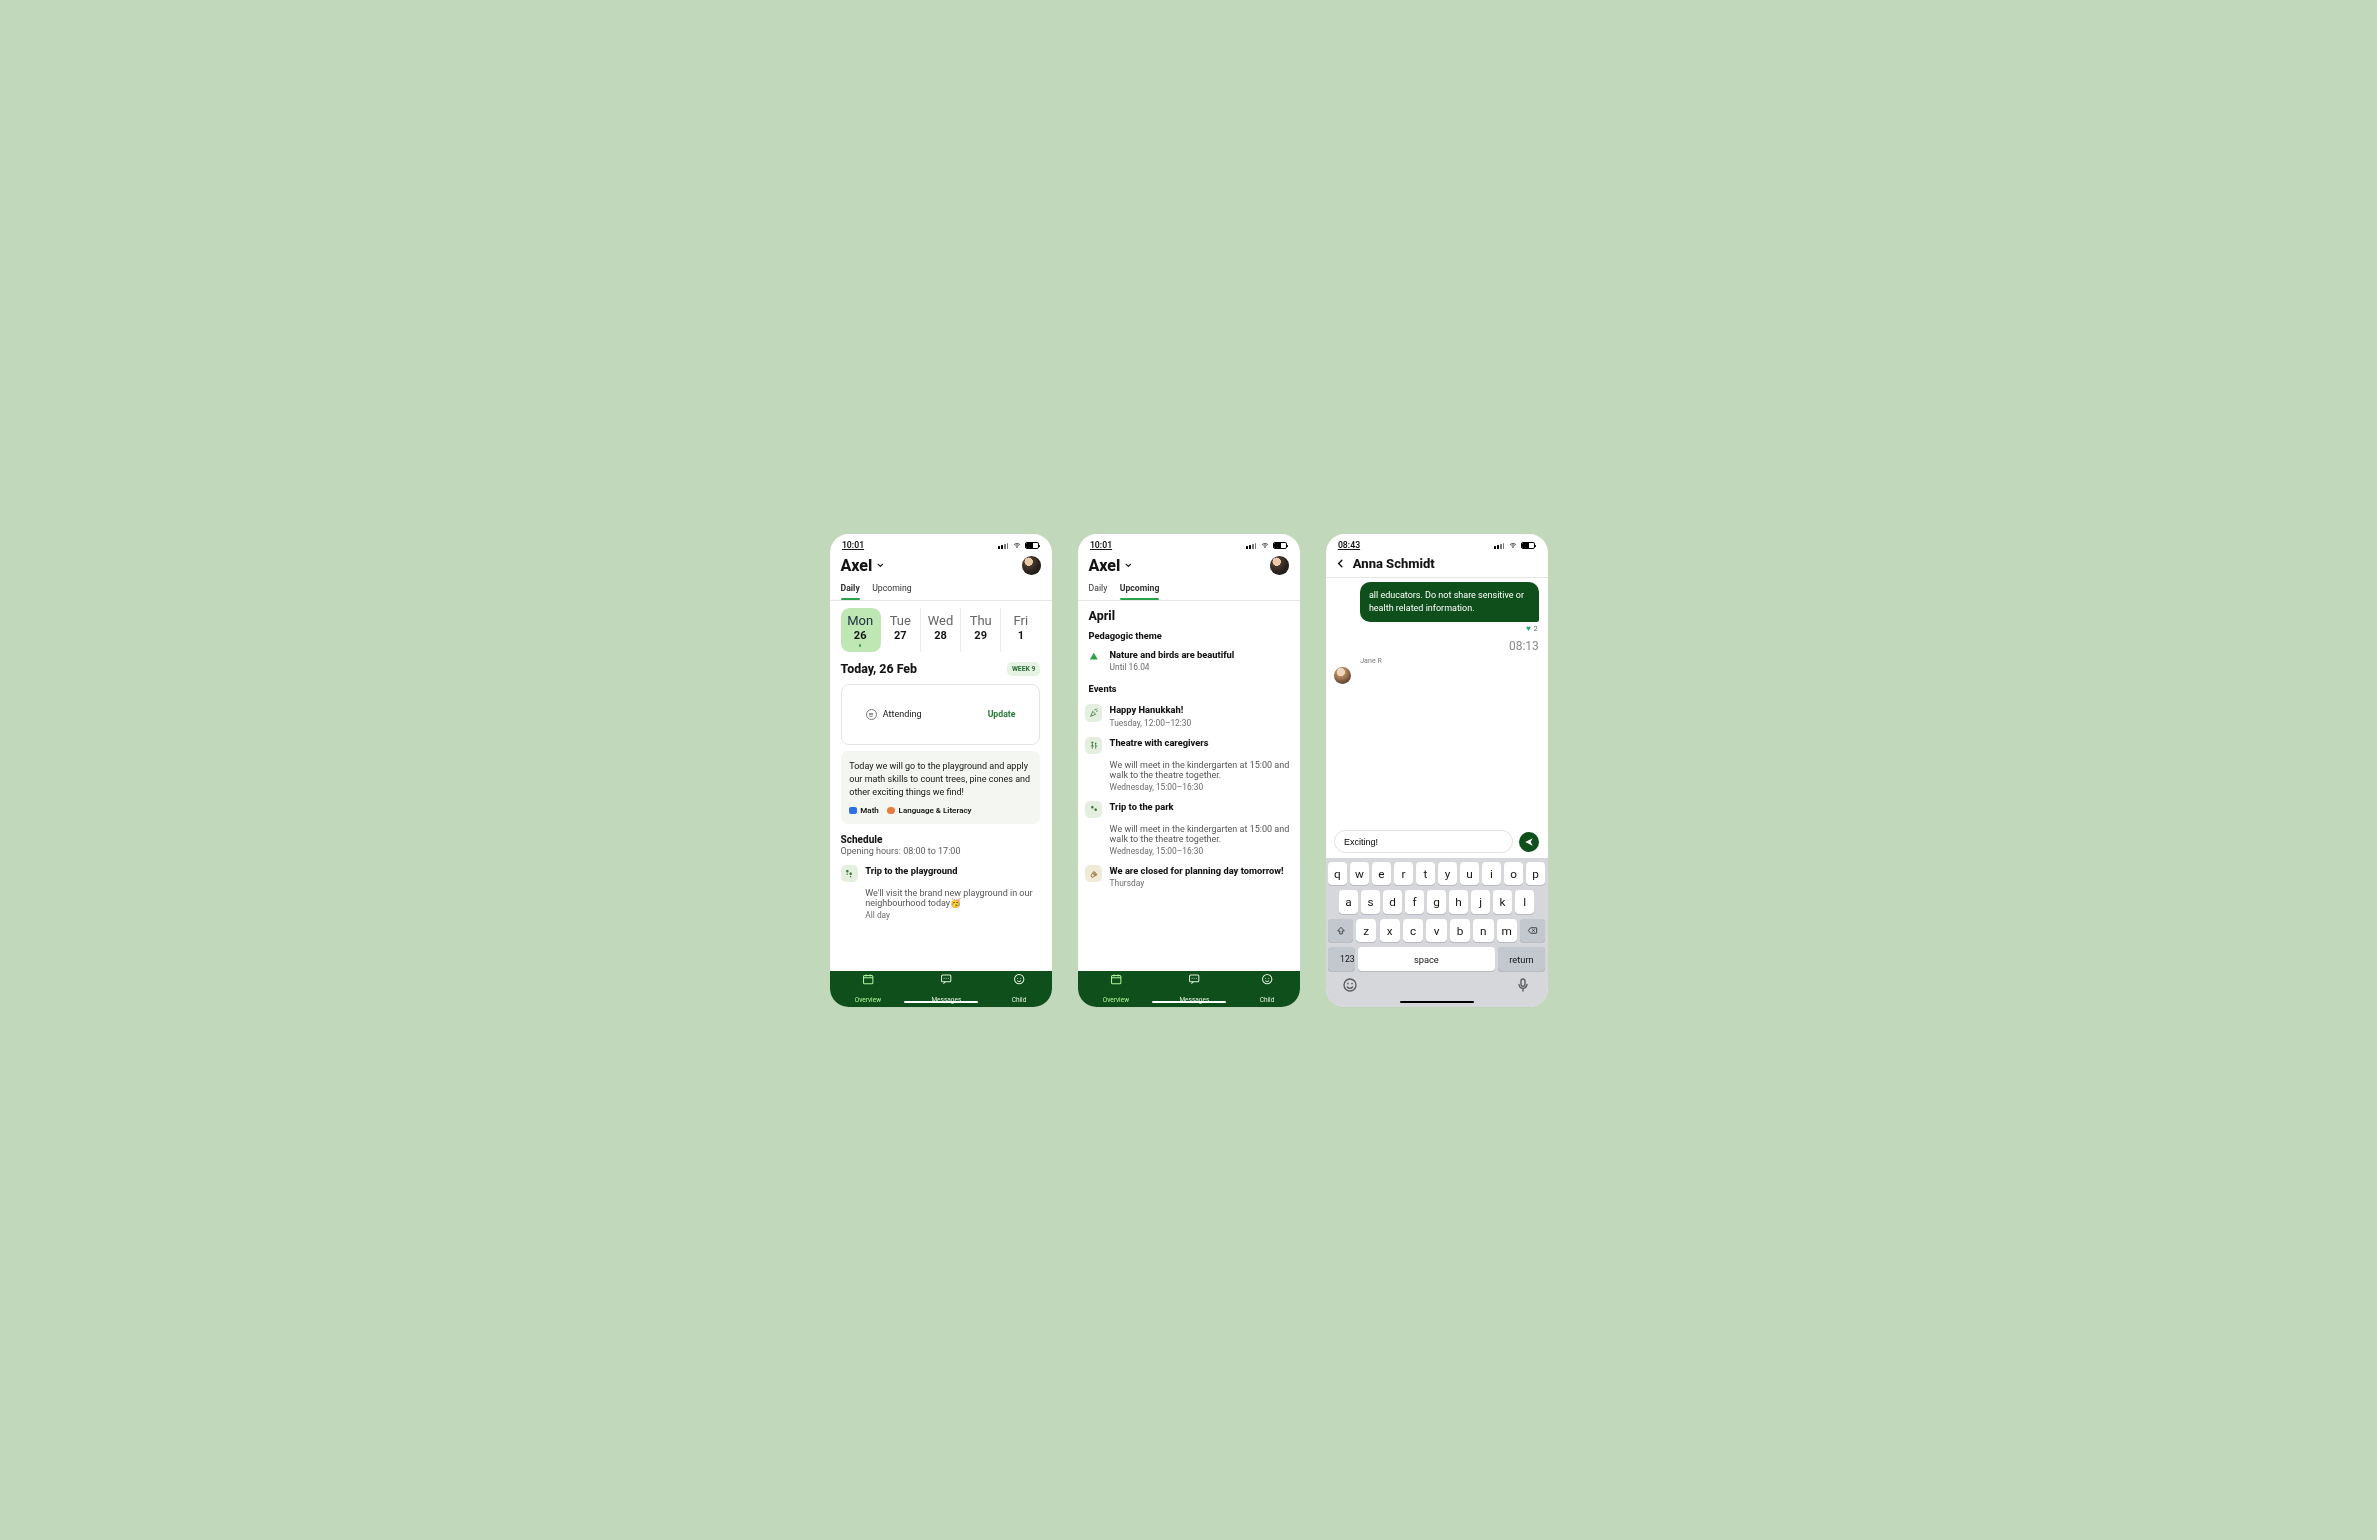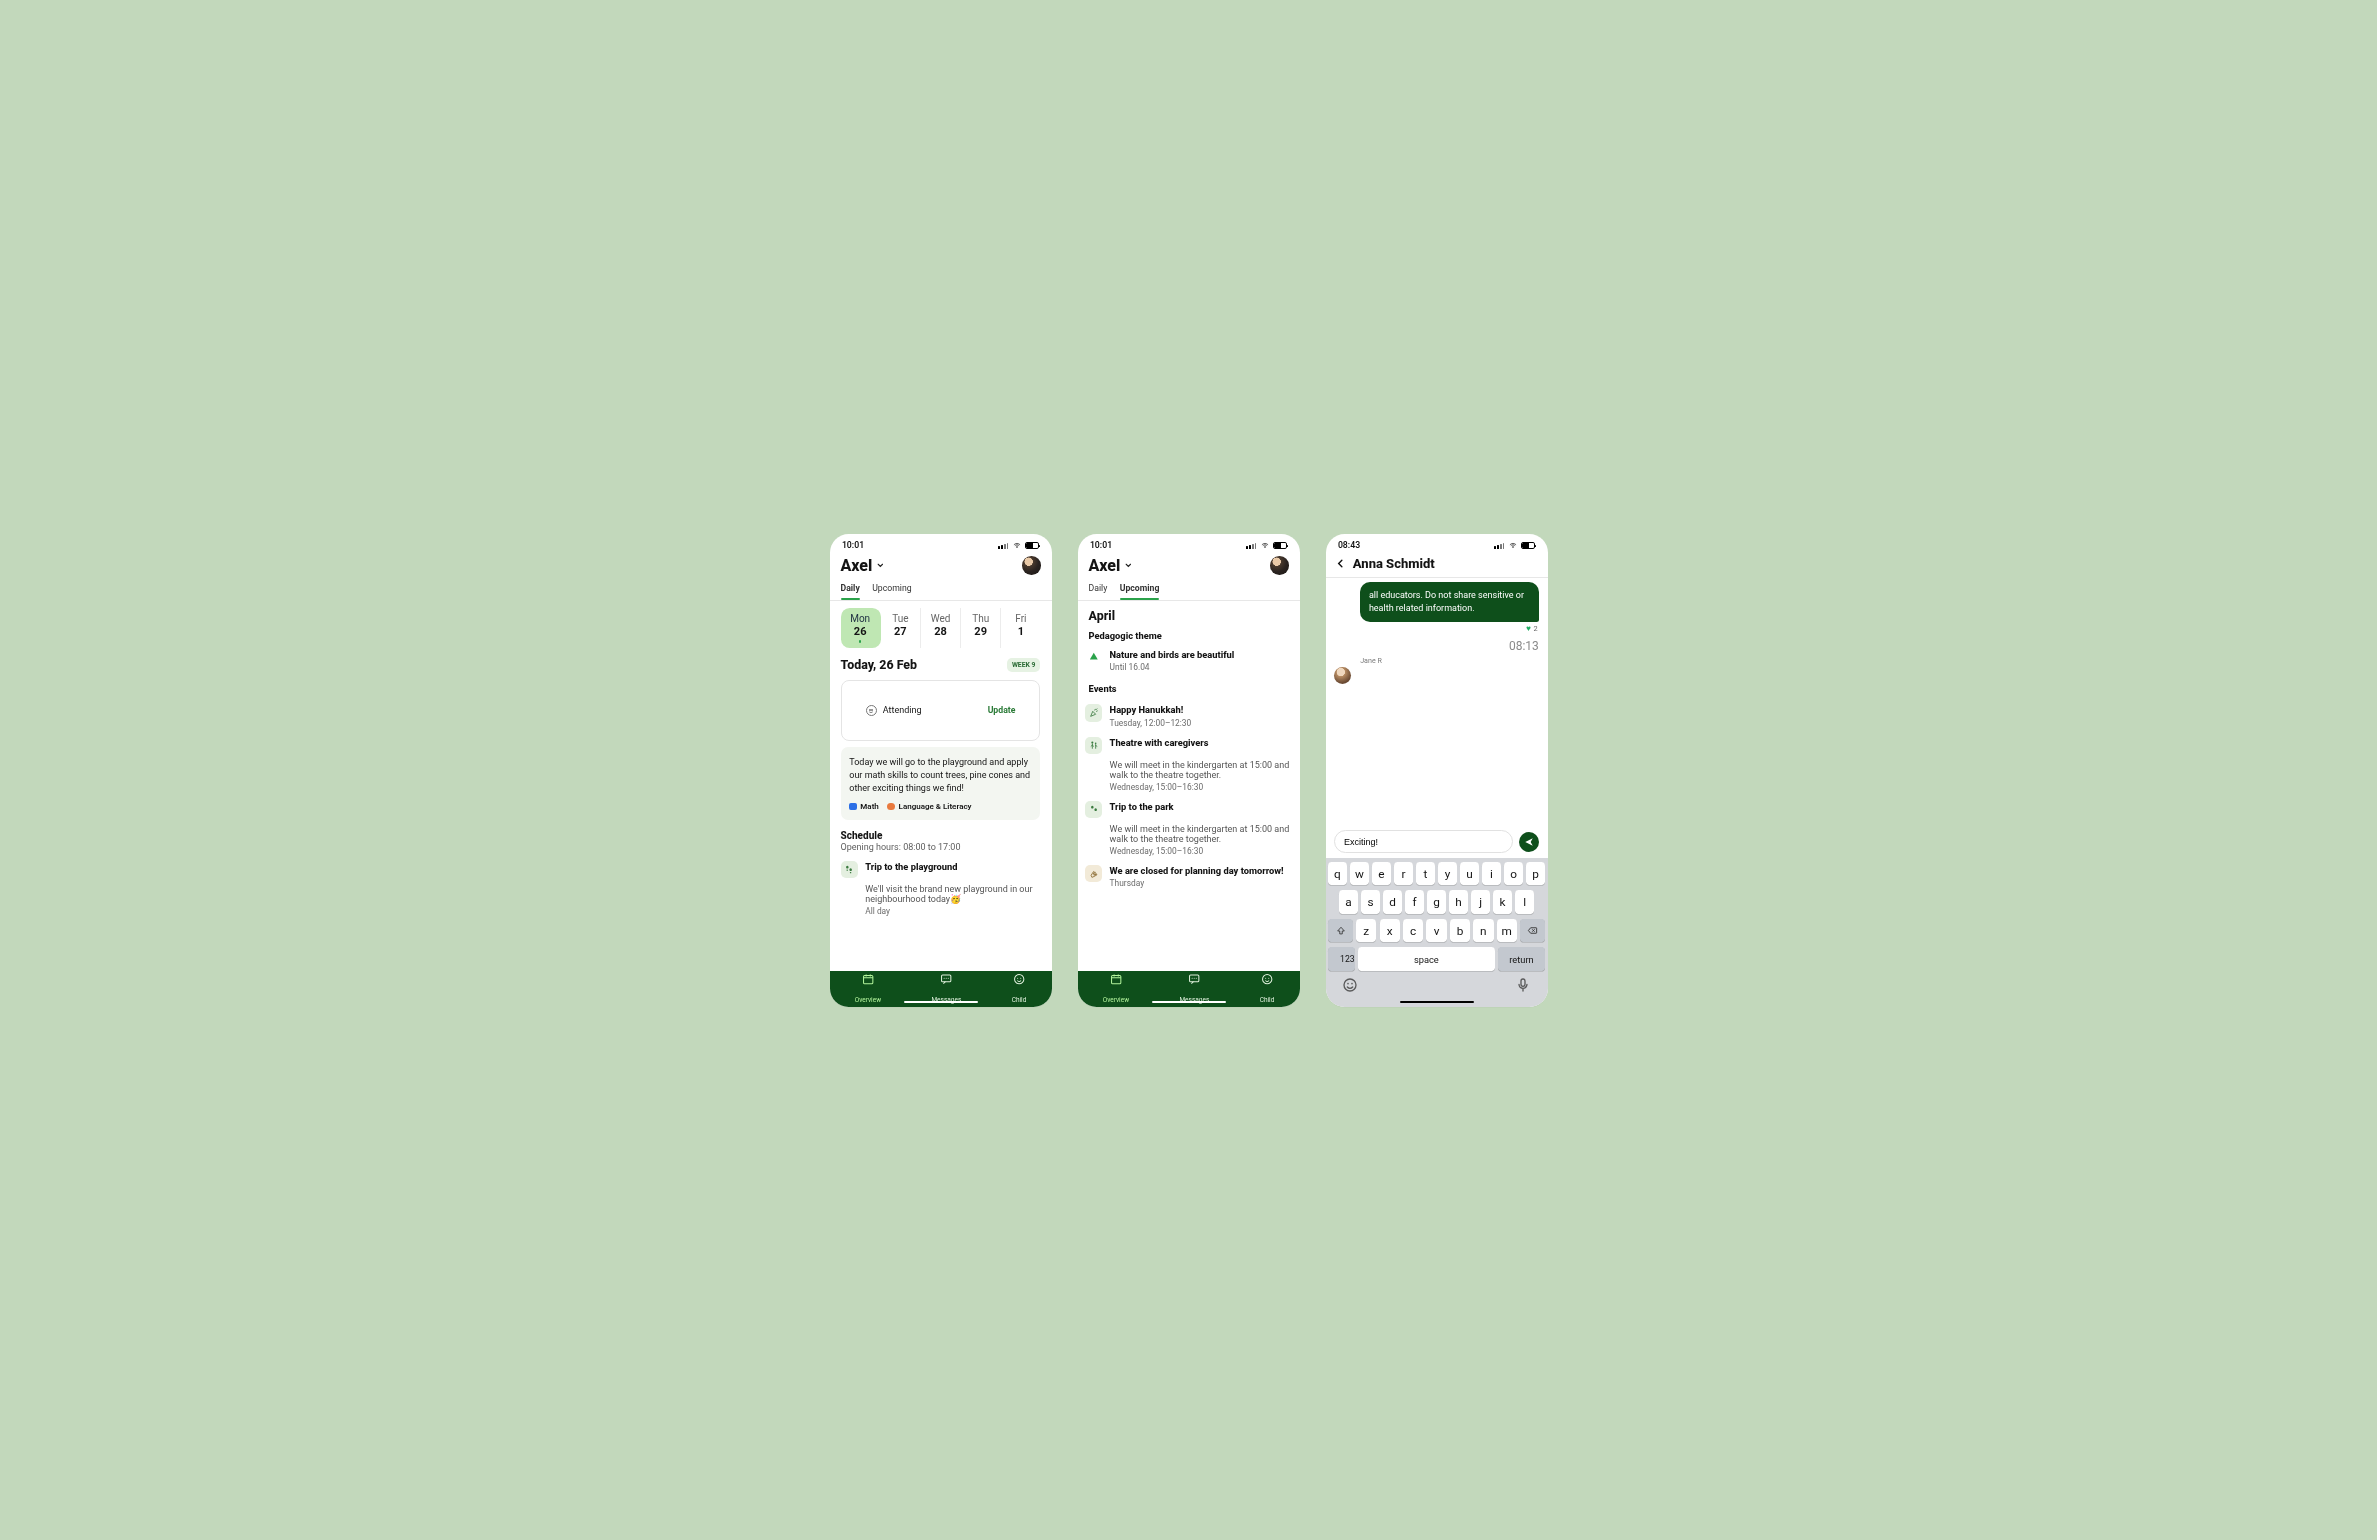--- a/index.html
+++ b/index.html
@@ -38,21 +38,21 @@
     height:473px;
     background:var(--card);
     border-radius:18.6px;
     overflow:hidden;
     display:flex;
     flex-direction:column;
     box-shadow:0 0.6px 0 rgba(0,0,0,.04);
     position:relative;
   }
   
-  .status{height:18.6px;display:flex;align-items:center;justify-content:space-between;padding:5px 12.4px 0;}
+  .status{height:18.6px;display:flex;align-items:center;justify-content:space-between;padding:5px 12.4px 0;text-decoration:underline;}
   .status .time{font-weight:600;font-size:8.7px;}
   .status .right{display:flex;align-items:center;gap:3.1px;}
   .sig{width:10.5px;height:6.8px;display:flex;align-items:flex-end;gap:0.9px;}
   .sig span{display:block;width:1.9px;background:#000;border-radius:0.6px;}
   .sig span:nth-child(1){height:2.5px}
   .sig span:nth-child(2){height:3.7px}
   .sig span:nth-child(3){height:5px;background:#777}
   .sig span:nth-child(4){height:6.2px;background:#777}
   .wifi{width:10px;height:7.4px;}
   .batt{width:14.2px;height:6.8px;border:0.6px solid #000;border-radius:1.9px;position:relative;}
@@ -65,21 +65,21 @@
   .avatar{width:18.6px;height:18.6px;border-radius:50%;background:radial-gradient(circle at 35% 30%,#e9c9a7 22%,#4a3a2d 24%,#2a2320 55%,#1b1713 100%);}
   .tabs{display:flex;gap:12.4px;padding:3.7px 11px 0;border-bottom:0.6px solid var(--divider);}
   .tab{font-size:8.7px;color:#333;padding:3.7px 0 6.2px;position:relative;cursor:pointer;}
   .tab.active{font-weight:700;}
   .tab.active::after{content:"";position:absolute;left:0;right:0;bottom:-0.6px;height:1.9px;background:#2aa24a;border-radius:1.2px;}
   .body{flex:1;overflow:hidden;padding:0 7.4px;}
   
   .days{display:flex;gap:0;padding:7.4px 3.7px 3.7px;}
   .day{flex:1;text-align:center;padding:5px 0;border-right:0.6px solid #ececec;cursor:pointer;}
   .day:last-child{border-right:none;}
-  .day .dow{font-size:10px;color:#666;}
+  .day .dow{font-size:13px;color:#666;}
   .day .num{font-size:11px;font-weight:700;margin-top:1.2px;}
   .day.sel{background:#bfe7b3;border-radius:8.7px;border-right-color:transparent;}
   .day.sel .dow{color:#234;}
   .day.sel .dot{width:2.5px;height:2.5px;border-radius:50%;background:#2aa24a;margin:1.9px auto 0;}
   .today-row{display:flex;align-items:center;justify-content:space-between;padding:6.2px 3.7px 5px;}
   .today-row h2{margin:0;font-size:12.4px;font-weight:800;}
   .week-chip{background:#e6f2e3;color:#2a6a34;font-weight:700;font-size:6.8px;border-radius:5px;padding:3.1px 5px;}
   .attend{border:0.6px solid #e4e4e4;border-radius:8px;padding:24px;display:flex;align-items:center;justify-content:space-between;margin:2.5px 3.7px 6.2px;}
   .attend .left{display:flex;align-items:center;gap:6.2px;}
   .face{width:11px;height:11px;border:1.2px solid #777;border-radius:50%;position:relative;}

